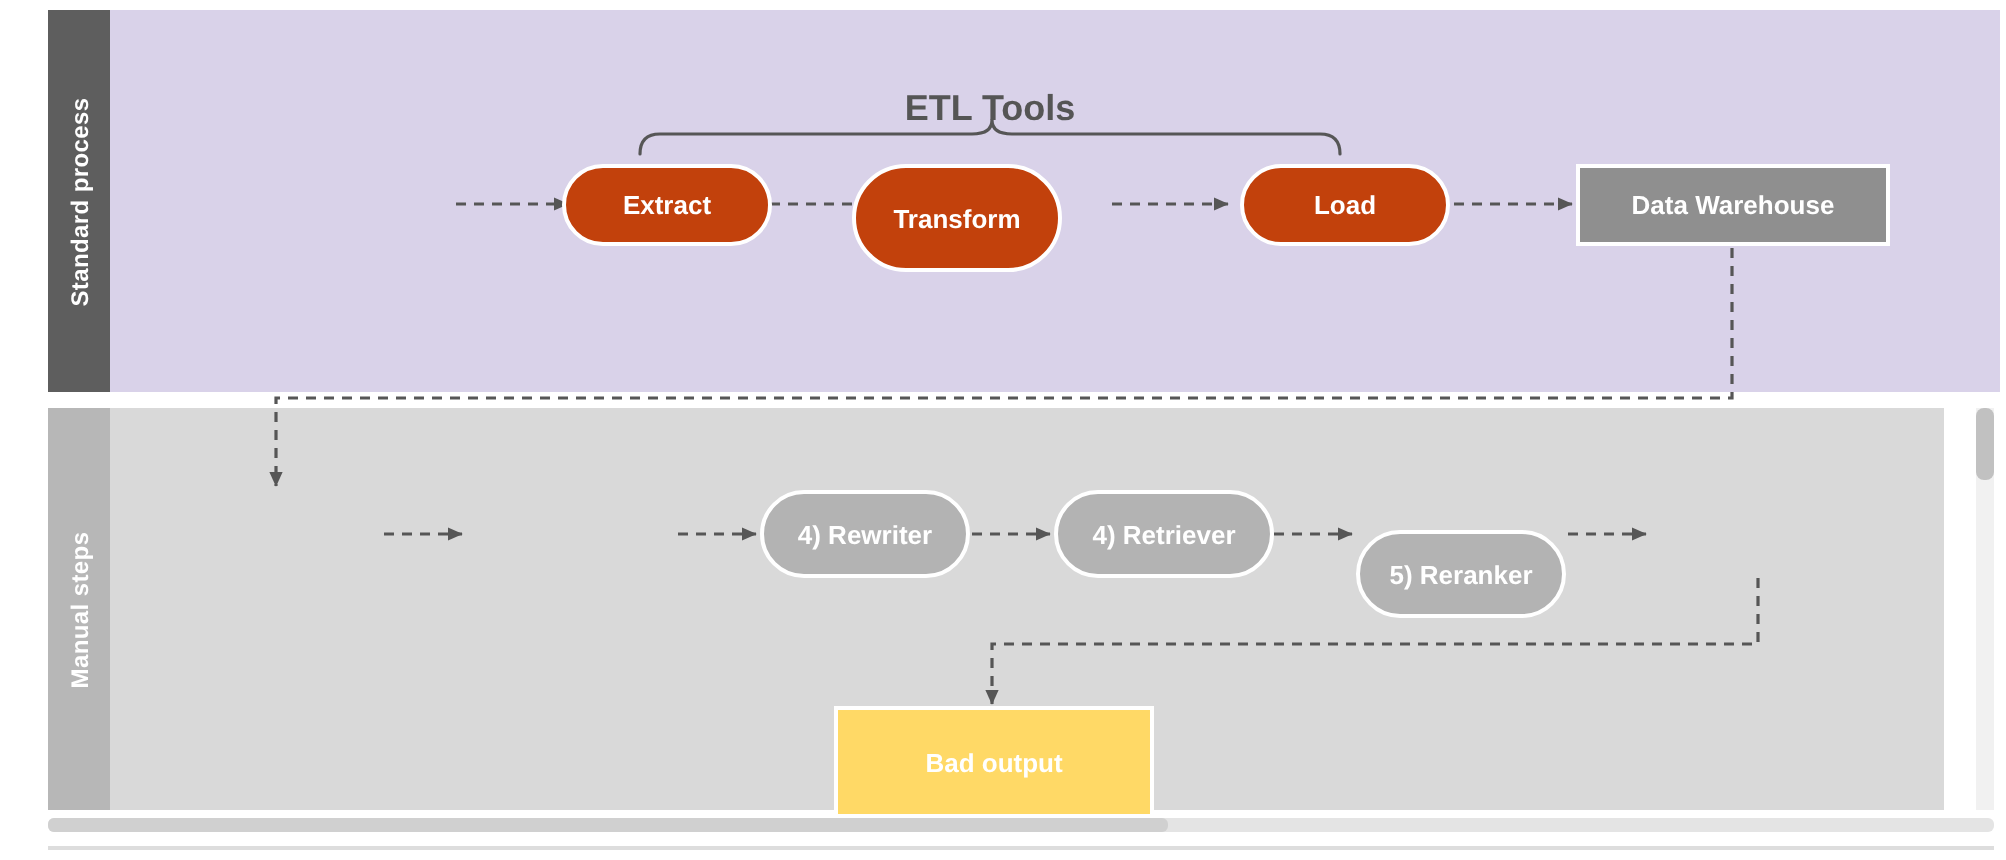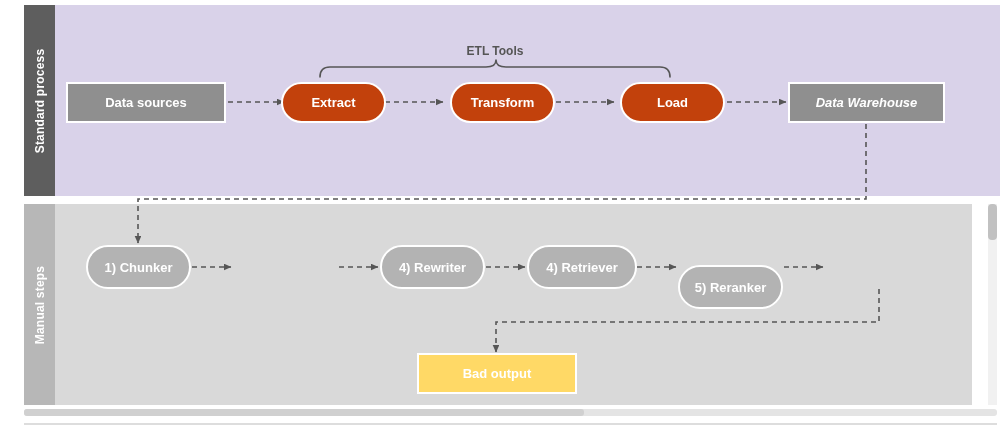--- a/index.html
+++ b/index.html
@@ -87,21 +87,21 @@
   }
 
   
   #etl-tools-label {
     position: absolute;
     left: 395px; top: 44px;
     width: 200px;
     text-align: center;
     color: #555555;
     font-weight: bold;
-    font-size: 12px;
+    font-size: 18px;
   }
 
   
   #v-scroll-track {
     position: absolute;
     left: 988px; top: 204px;
     width: 9px; height: 201px;
     background: #f1f1f1;
   }
   #v-scroll-thumb {
@@ -171,59 +171,53 @@
 
       <path d="M879,289 L879,322 L496,322 L496,352"></path>
     </g>
 
     <path d="M320,77 Q320,67 330,67 L486,67 Q496,67 496,60
              Q496,67 506,67 L660,67 Q670,67 670,77" fill="none" stroke="#565656" stroke-width="1.6" stroke-linecap="round" stroke-linejoin="round"></path>
   </svg>
 
   <div id="etl-tools-label">ETL Tools</div>
 
-  <div class="node rect gray" style="left:66px; top:82px; width:160px; height:41px;">
-    <span>Data sources</span>
-  </div>
 
   <div class="node pill purple" style="left:281px; top:82px; width:105px; height:41px;">
     <span>Extract</span>
   </div>
 
-  <div class="node pill purple" style="left:450px; top:82px; width:105px; height:41px;">
+  <div class="node pill purple" style="left:426px; top:82px; width:105px; height:54px;">
     <span>Transform</span>
   </div>
 
   <div class="node pill purple" style="left:620px; top:82px; width:105px; height:41px;text-align:center;">
     <span>Load</span>
   </div>
 
-  <div class="node rect gray" style="left:788px; top:82px; width:157px; height:41px;font-style:italic;">
+  <div class="node rect gray" style="left:788px; top:82px; width:157px; height:41px;">
     <span>Data Warehouse</span>
   </div>
 
-  <div class="node pill step" style="left:86px; top:245px; width:105px; height:44px;">
-    <span>1) Chunker</span>
-  </div>
 
 
   <div class="node pill step" style="left:380px; top:245px; width:105px; height:44px;">
     <span>4) Rewriter</span>
   </div>
 
   <div class="node pill step" style="left:527px; top:245px; width:110px; height:44px;">
     <span>4) Retriever</span>
   </div>
 
   <div class="node pill step" style="left:678px; top:245px; width:105px; height:44px;margin-top:20px;">
     <span>5) Reranker</span>
   </div>
 
 
-  <div class="node rect yellow" style="left:417px; top:353px; width:160px; height:41px;">
+  <div class="node rect yellow" style="left:417px; top:353px; width:160px; height:56px;">
     <span>Bad output</span>
   </div>
 
   <div id="v-scroll-track"></div>
   <div id="v-scroll-thumb"></div>
   <div id="h-scroll-track"></div>
   <div id="h-scroll-thumb"></div>
   <div id="bottom-rule"></div>
 
 </div>

